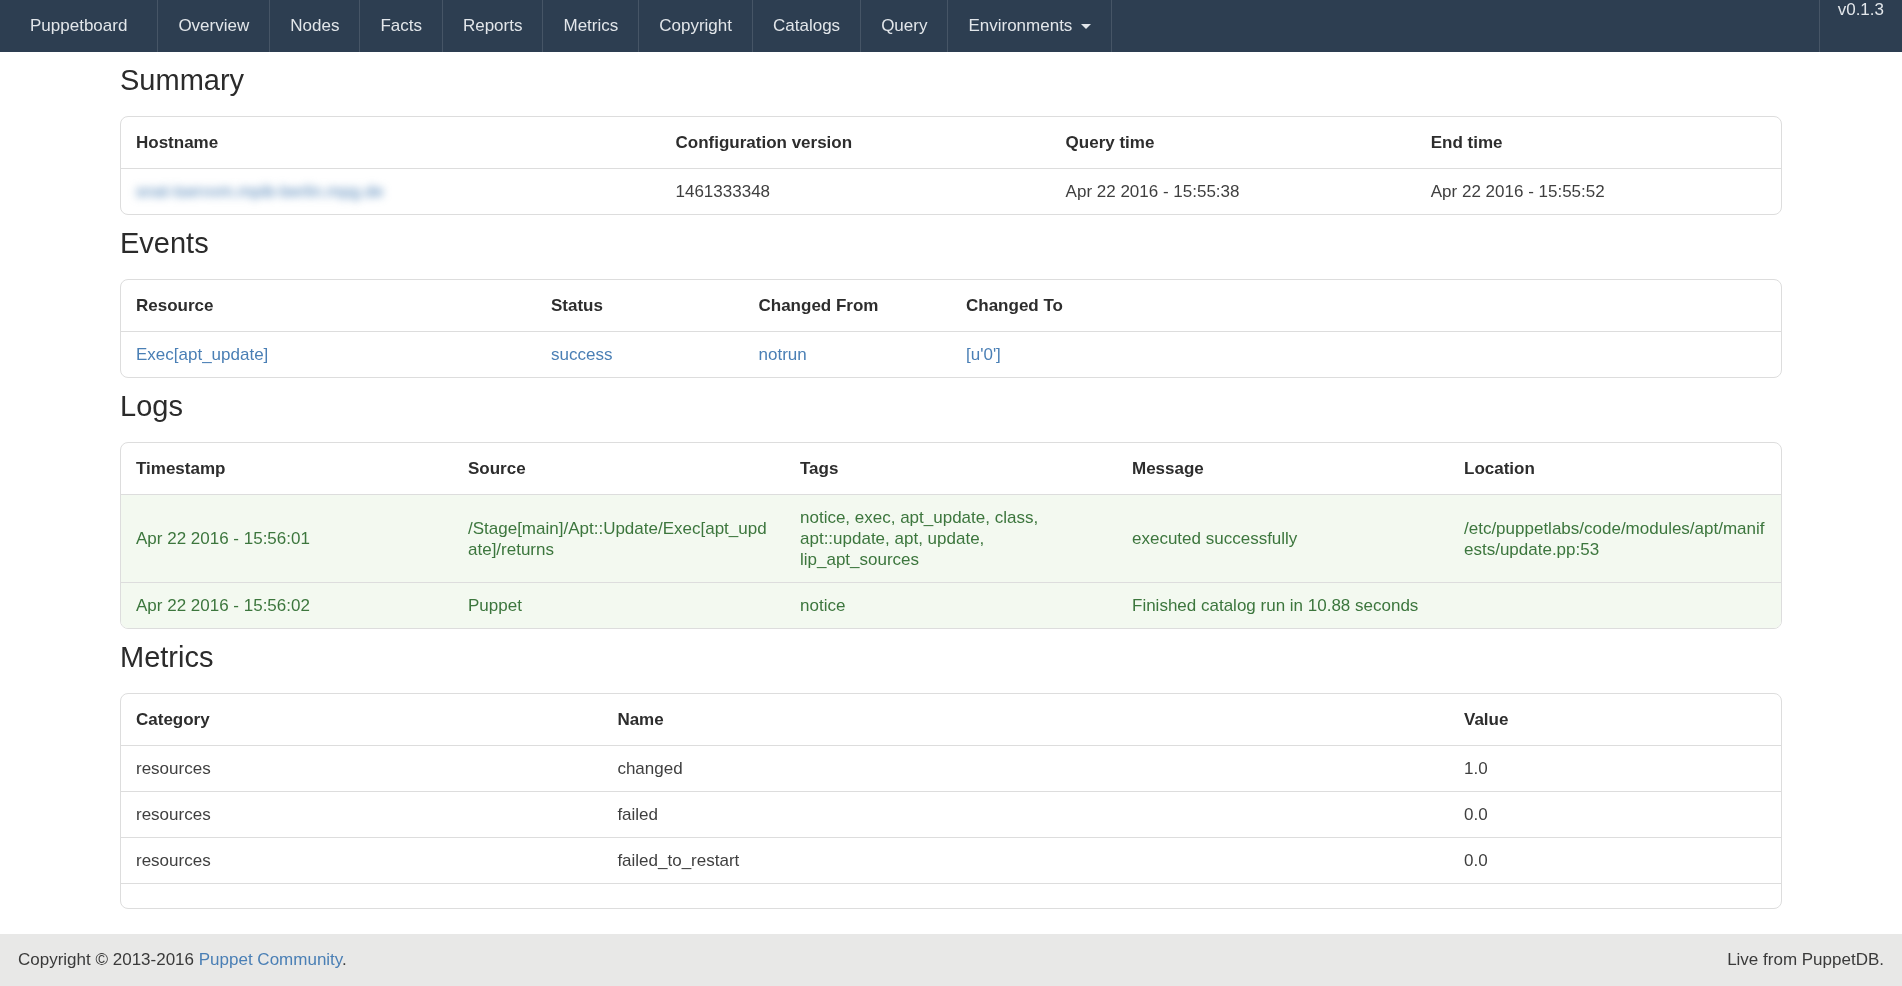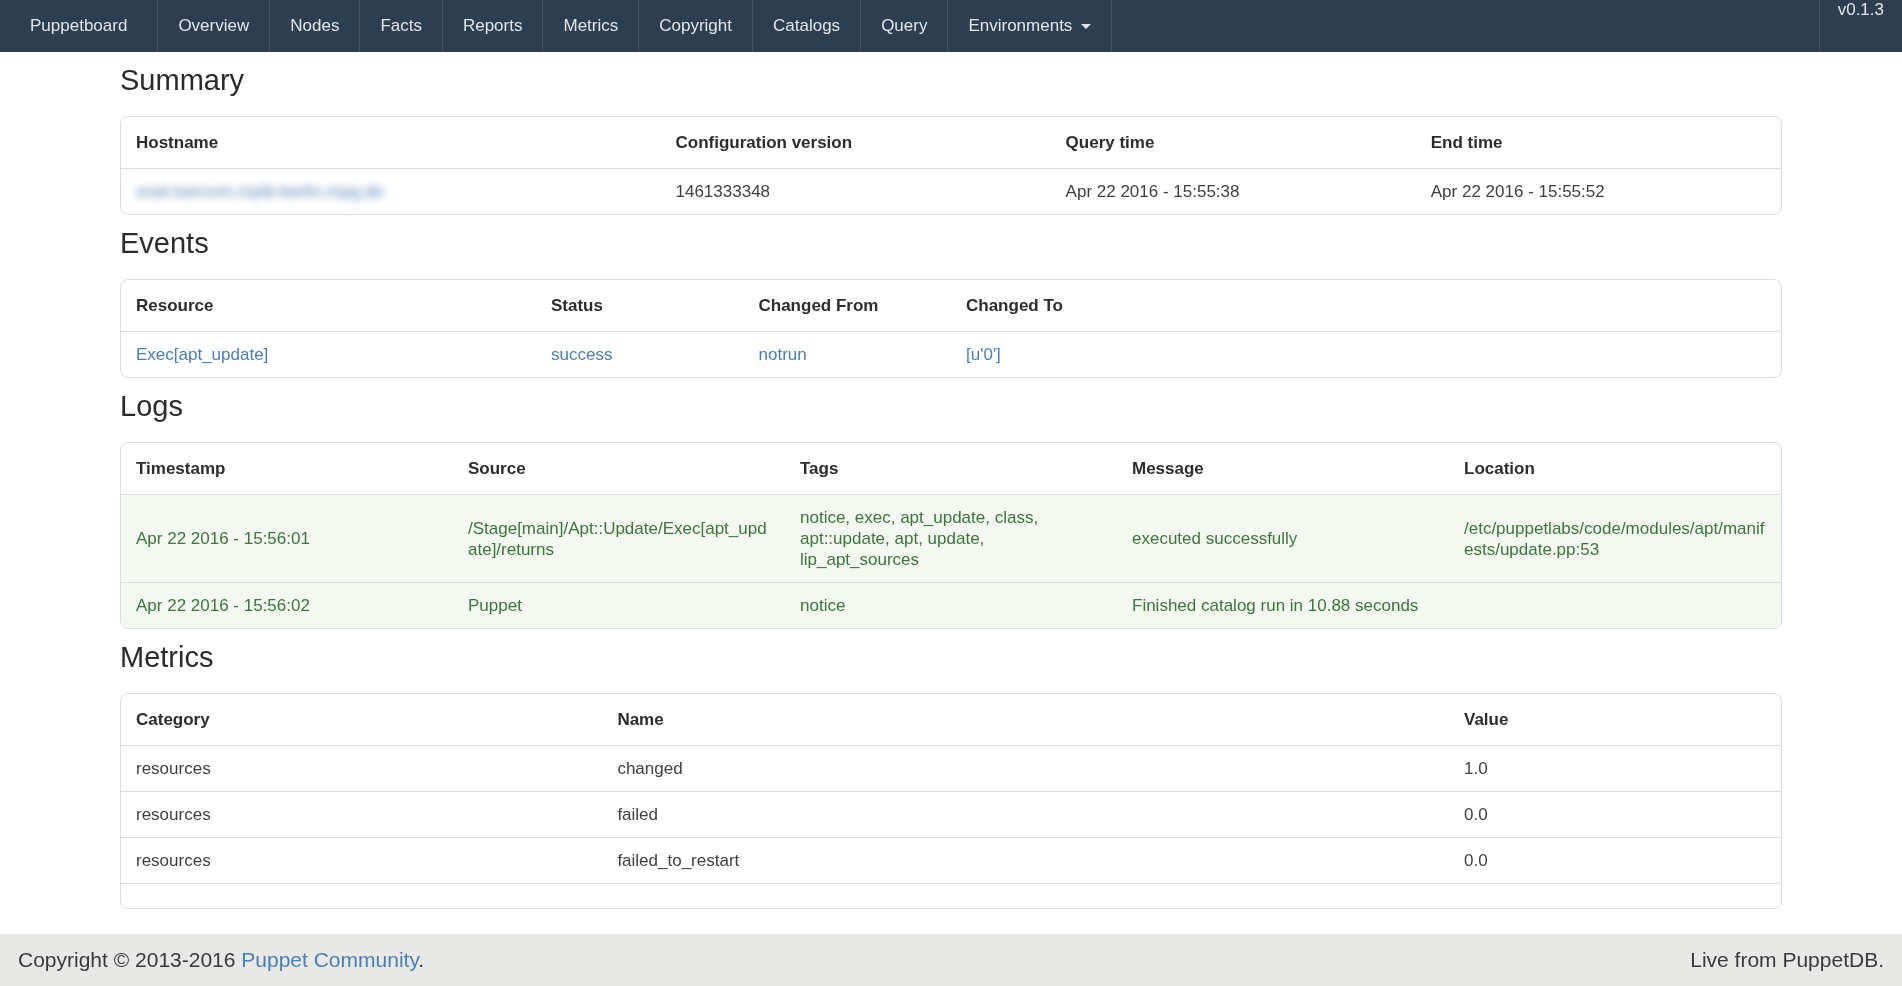--- a/index.html
+++ b/index.html
@@ -109,21 +109,21 @@
     position:fixed;
     bottom:0;left:0;
     width:1902px;
     height:52px;
     background:var(--footer-bg);
     color:var(--footer-text);
     display:flex;
     align-items:center;
     justify-content:space-between;
     padding:0 18px;
-    font-size:21px;
+    font-size:17px;
     z-index:5;
   }
 </style>
 </head>
 <body>
 
 <nav class="navbar">
   <a class="brand">Puppetboard</a>
   <ul class="nav" id="nav-items">
       <li>

